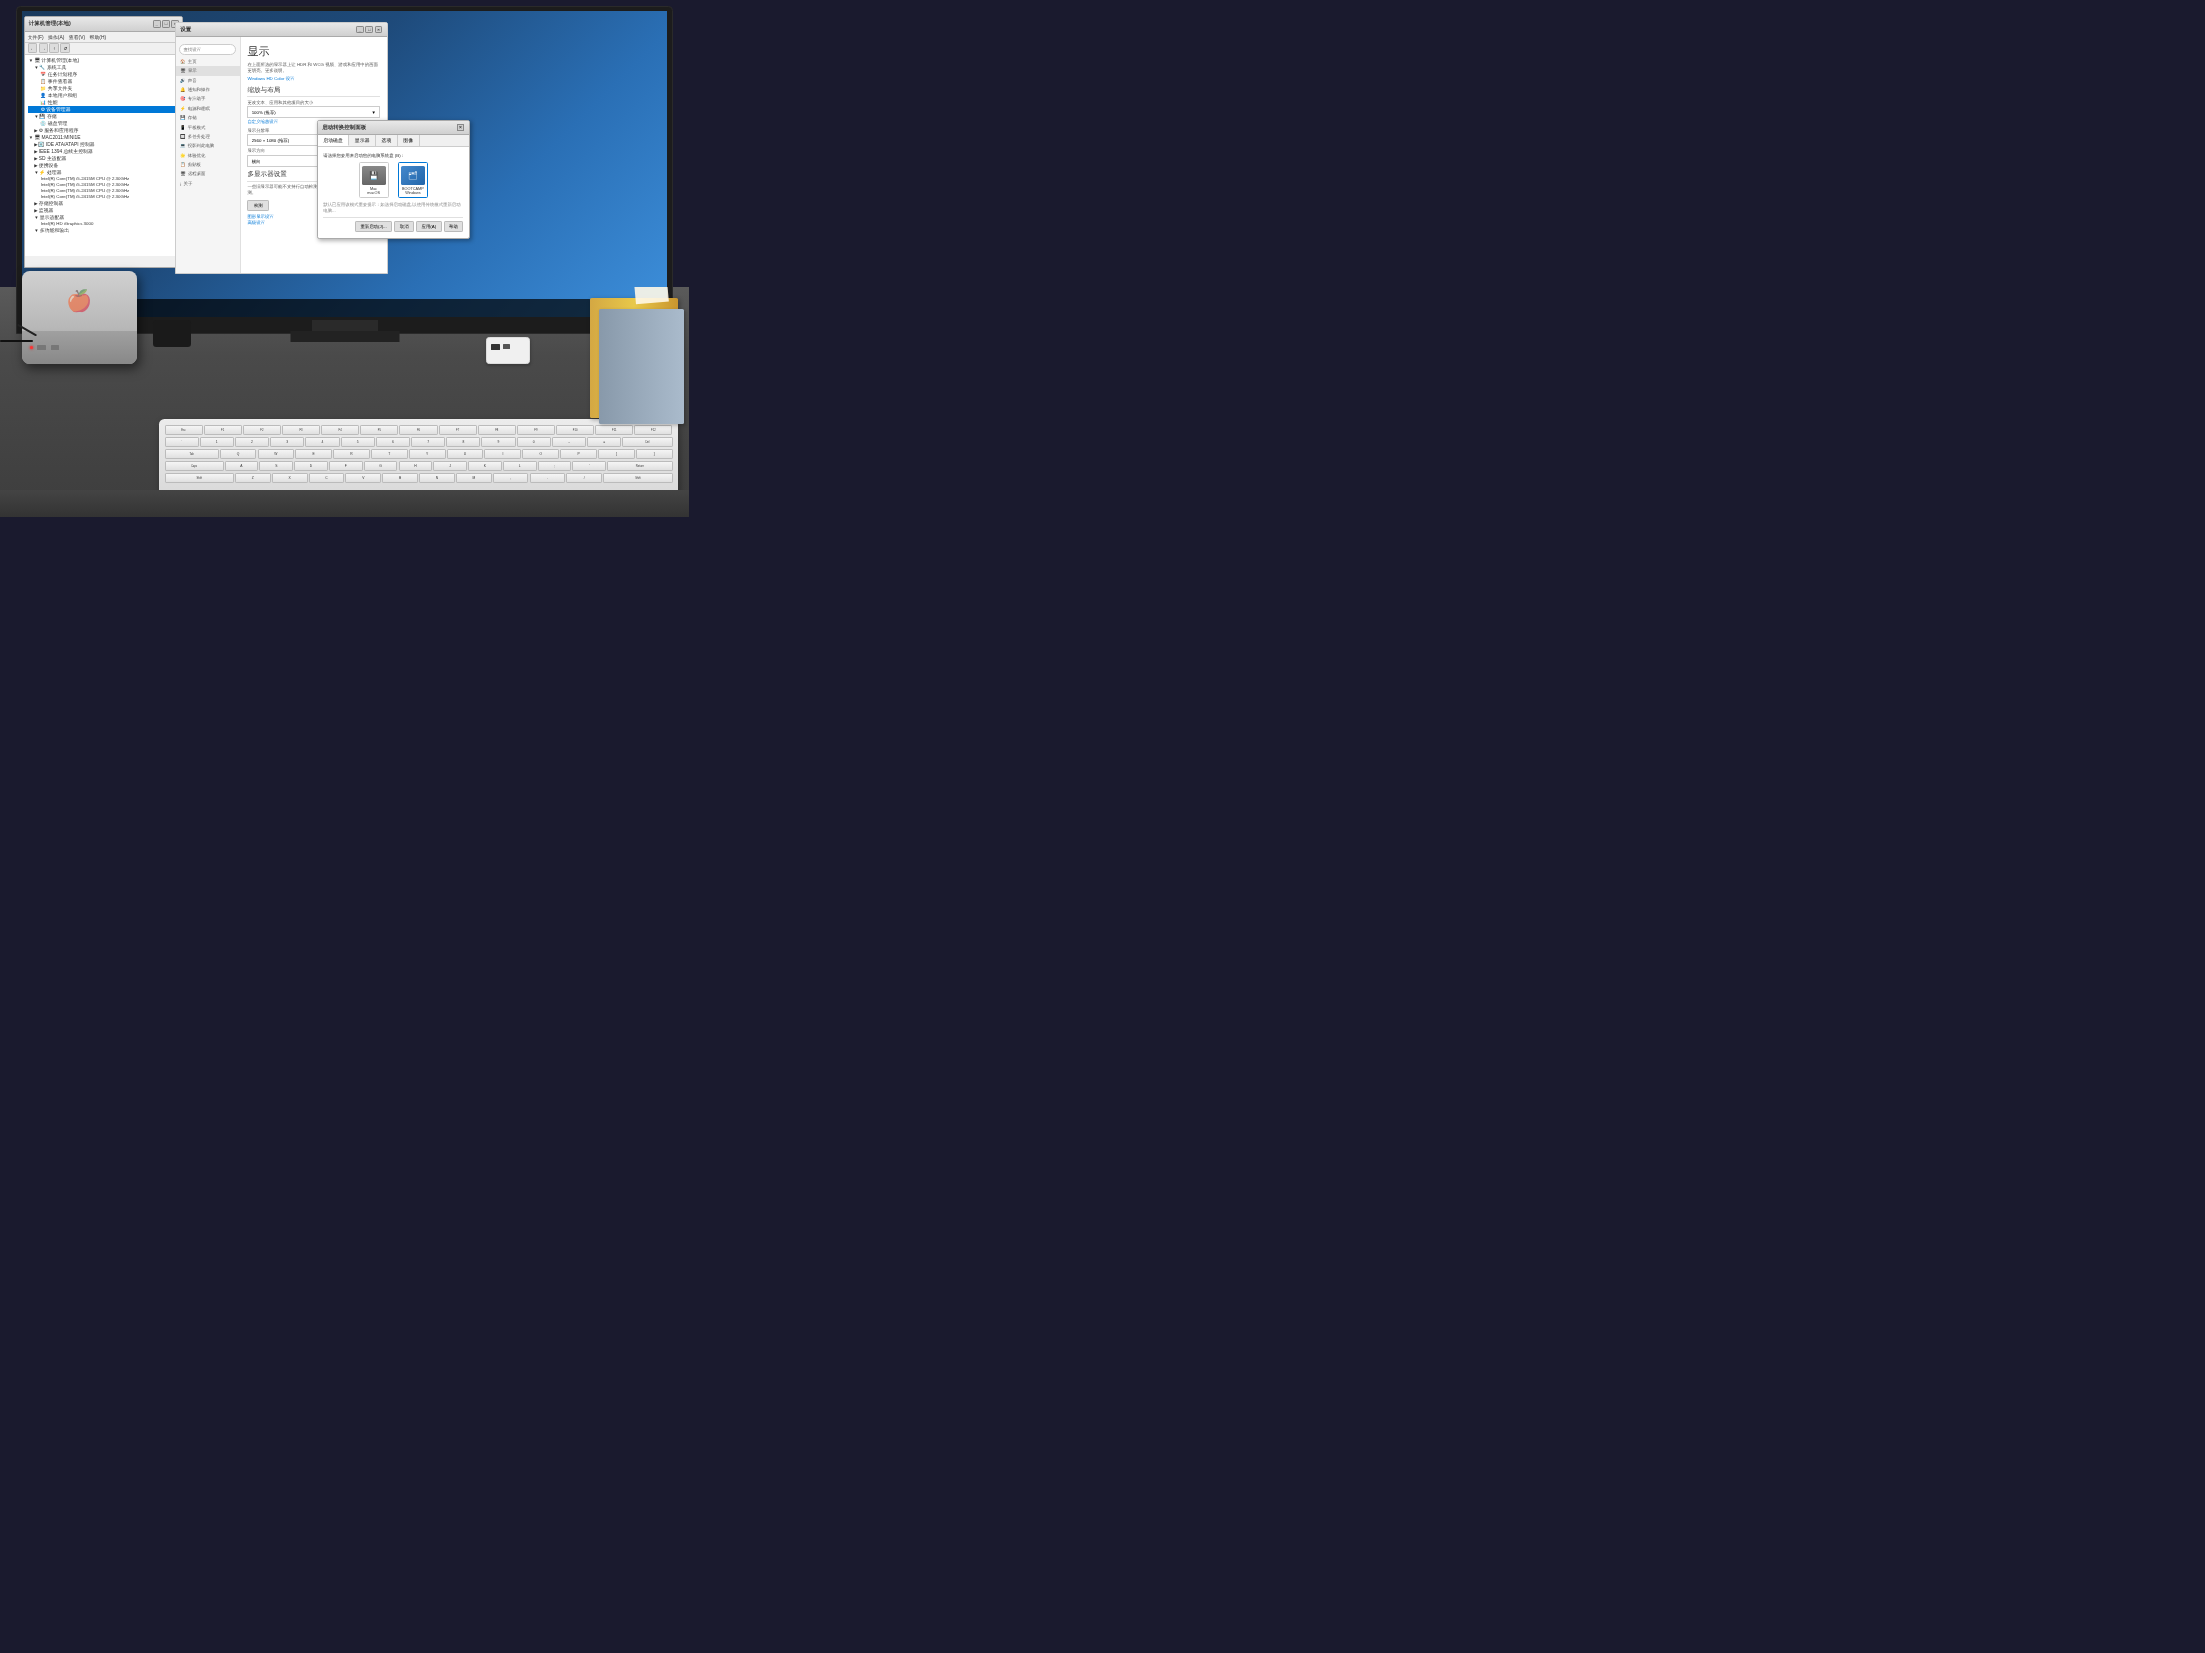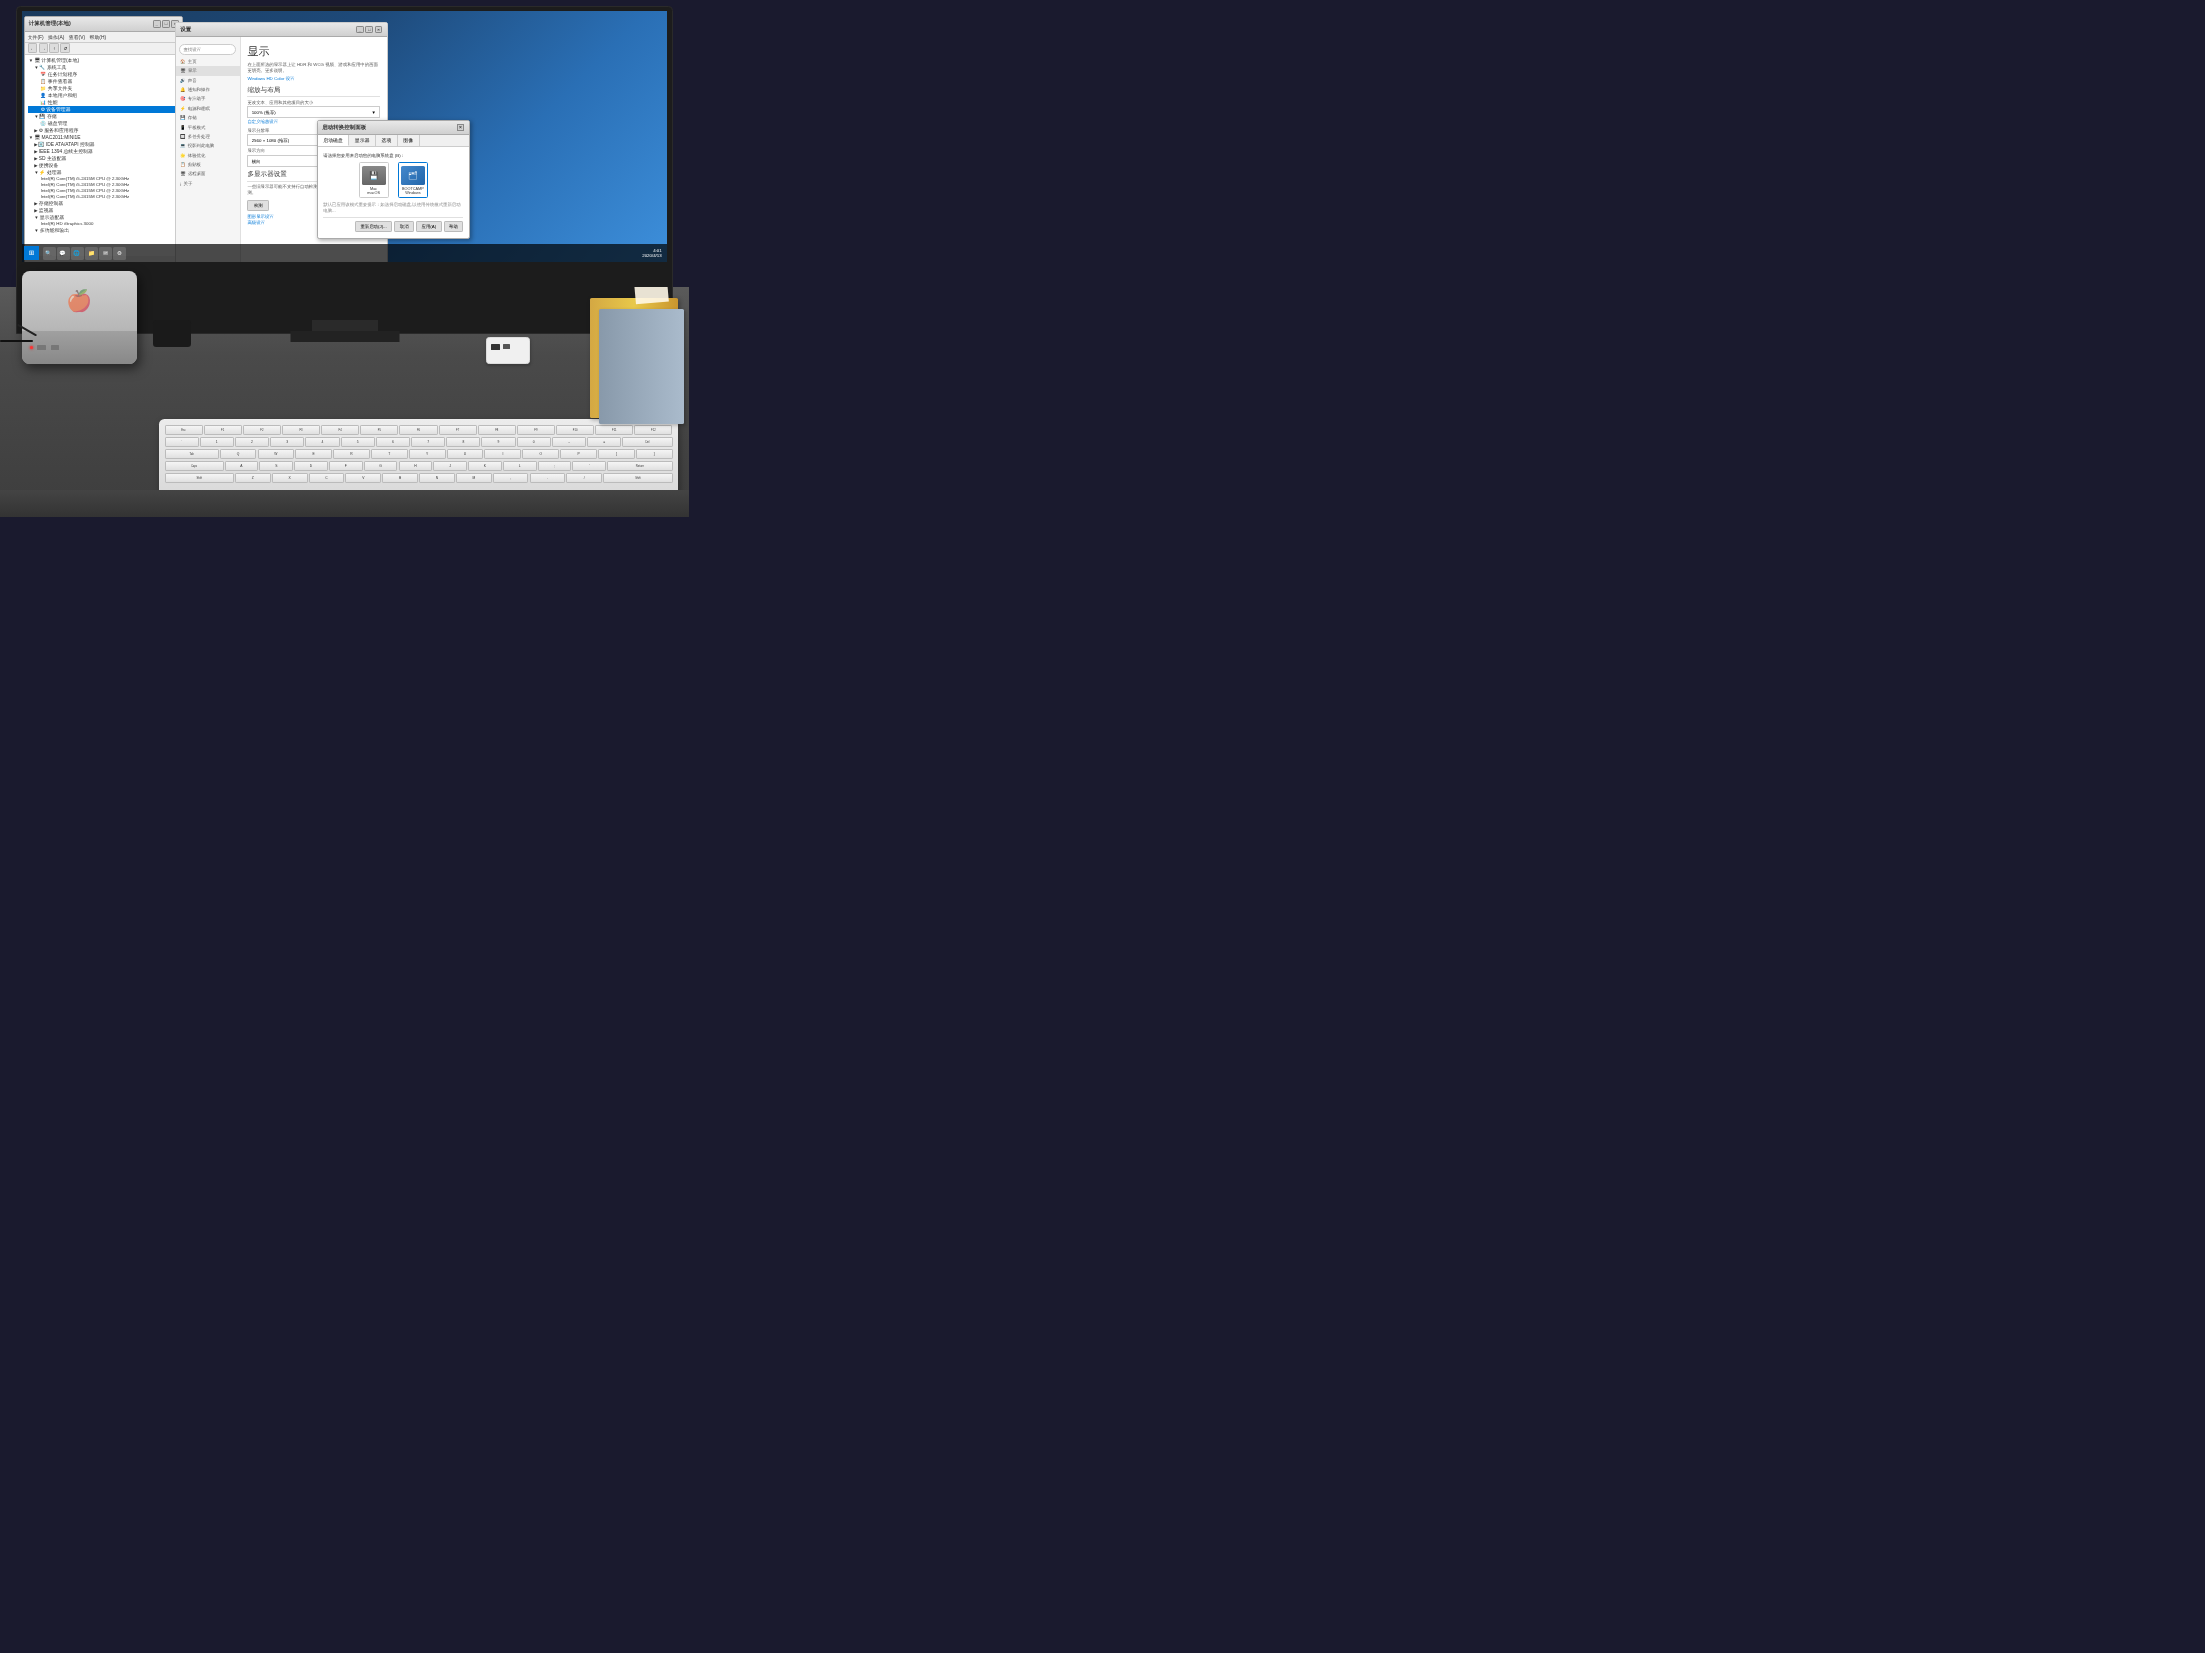--- a/index.html
+++ b/index.html
@@ -27,21 +27,21 @@
       left: 16.4px;
       right: 16.4px;
       height: 328px;
       background: #1c1c1c;
       border-radius: 4.4px 4.4px 0 0;
       border: 1.6px solid #2a2a2a;
     }
     .monitor-screen {
       position: absolute;
       top: 4.4px; left: 4.4px; right: 4.4px;
-      height: 251px;
+      height: 306px;
       background: #1e3a5f;
       overflow: hidden;
     }
     .monitor-brand {
       position: absolute;
       bottom: 3.3px;
       left: 50%;
       transform: translateX(-50%);
       color: #888;
       font-size: 7.1px;

